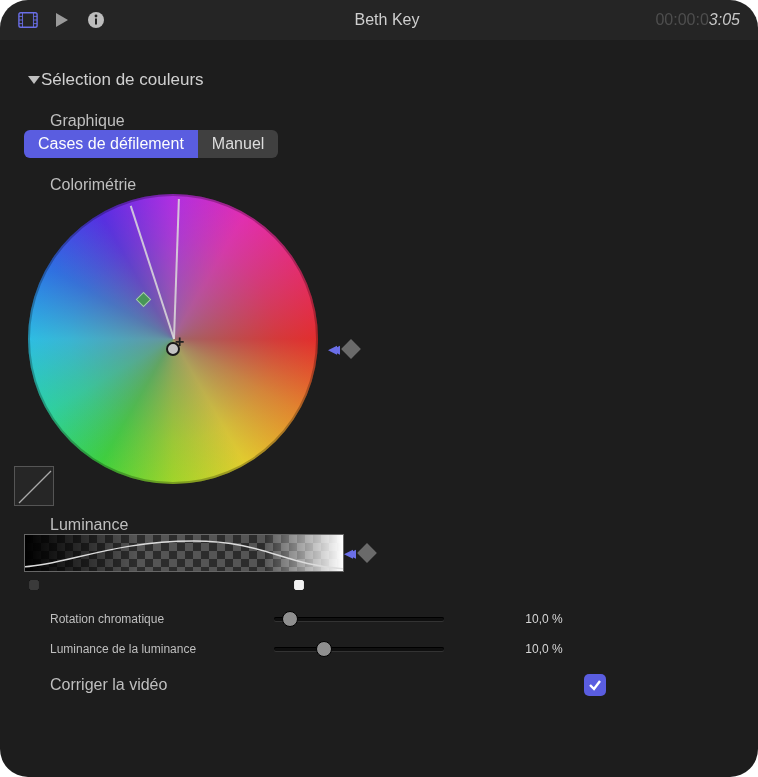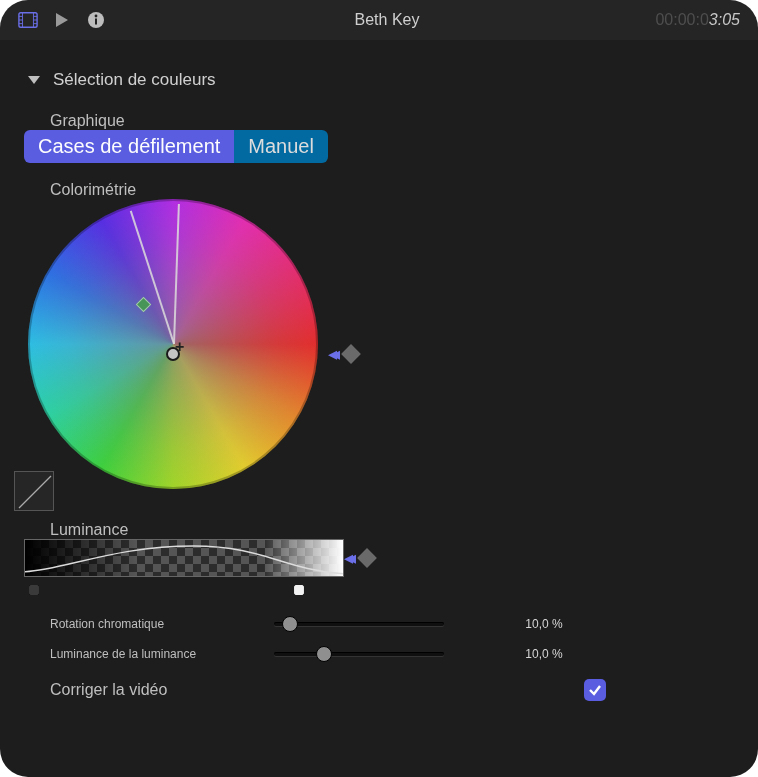--- a/index.html
+++ b/index.html
@@ -33,40 +33,40 @@
     color:#4e4e4e;
     font-size:16px;
     font-variant-numeric: tabular-nums;
   }
   .timecode .bright { color:#c7c7c7;font-style:italic; }
 
   
   .content { padding:20px 10px 0 24px; }
 
   .section-header {
-    display:flex; align-items:center; gap:13px;
+    display:flex; align-items:center; gap:1px;
     color:#d0d0d0; font-size:17px; margin:10px 0 18px 4px;
   }
   .disclosure { width:0;height:0;border-left:6px solid transparent;border-right:6px solid transparent;border-top:8px solid #bfbfbf; }
 
   .row { display:flex; align-items:flex-start; margin-bottom:14px;flex-direction:column; }
   .row .label {
     width:230px; padding-left:26px; color:#bfbfbf; font-size:16px;
     padding-top:4px;
   }
   .row .val { flex:1; display:flex; align-items:center; }
 
   
   .segmented {
     display:flex; border-radius:6px; overflow:hidden;
-    font-size:20px;
+    font-size:16px;
   }
   .segmented .seg {
     padding:5px 14px;
-    background:#0369a1;
+    background:#404040;
     color:#dcdcdc;
     cursor:default;
   }
   .segmented .seg.active {
     background:#5a5de0;
     color:#fdfdfd;
   }
 
   
   .wheel-zone {

